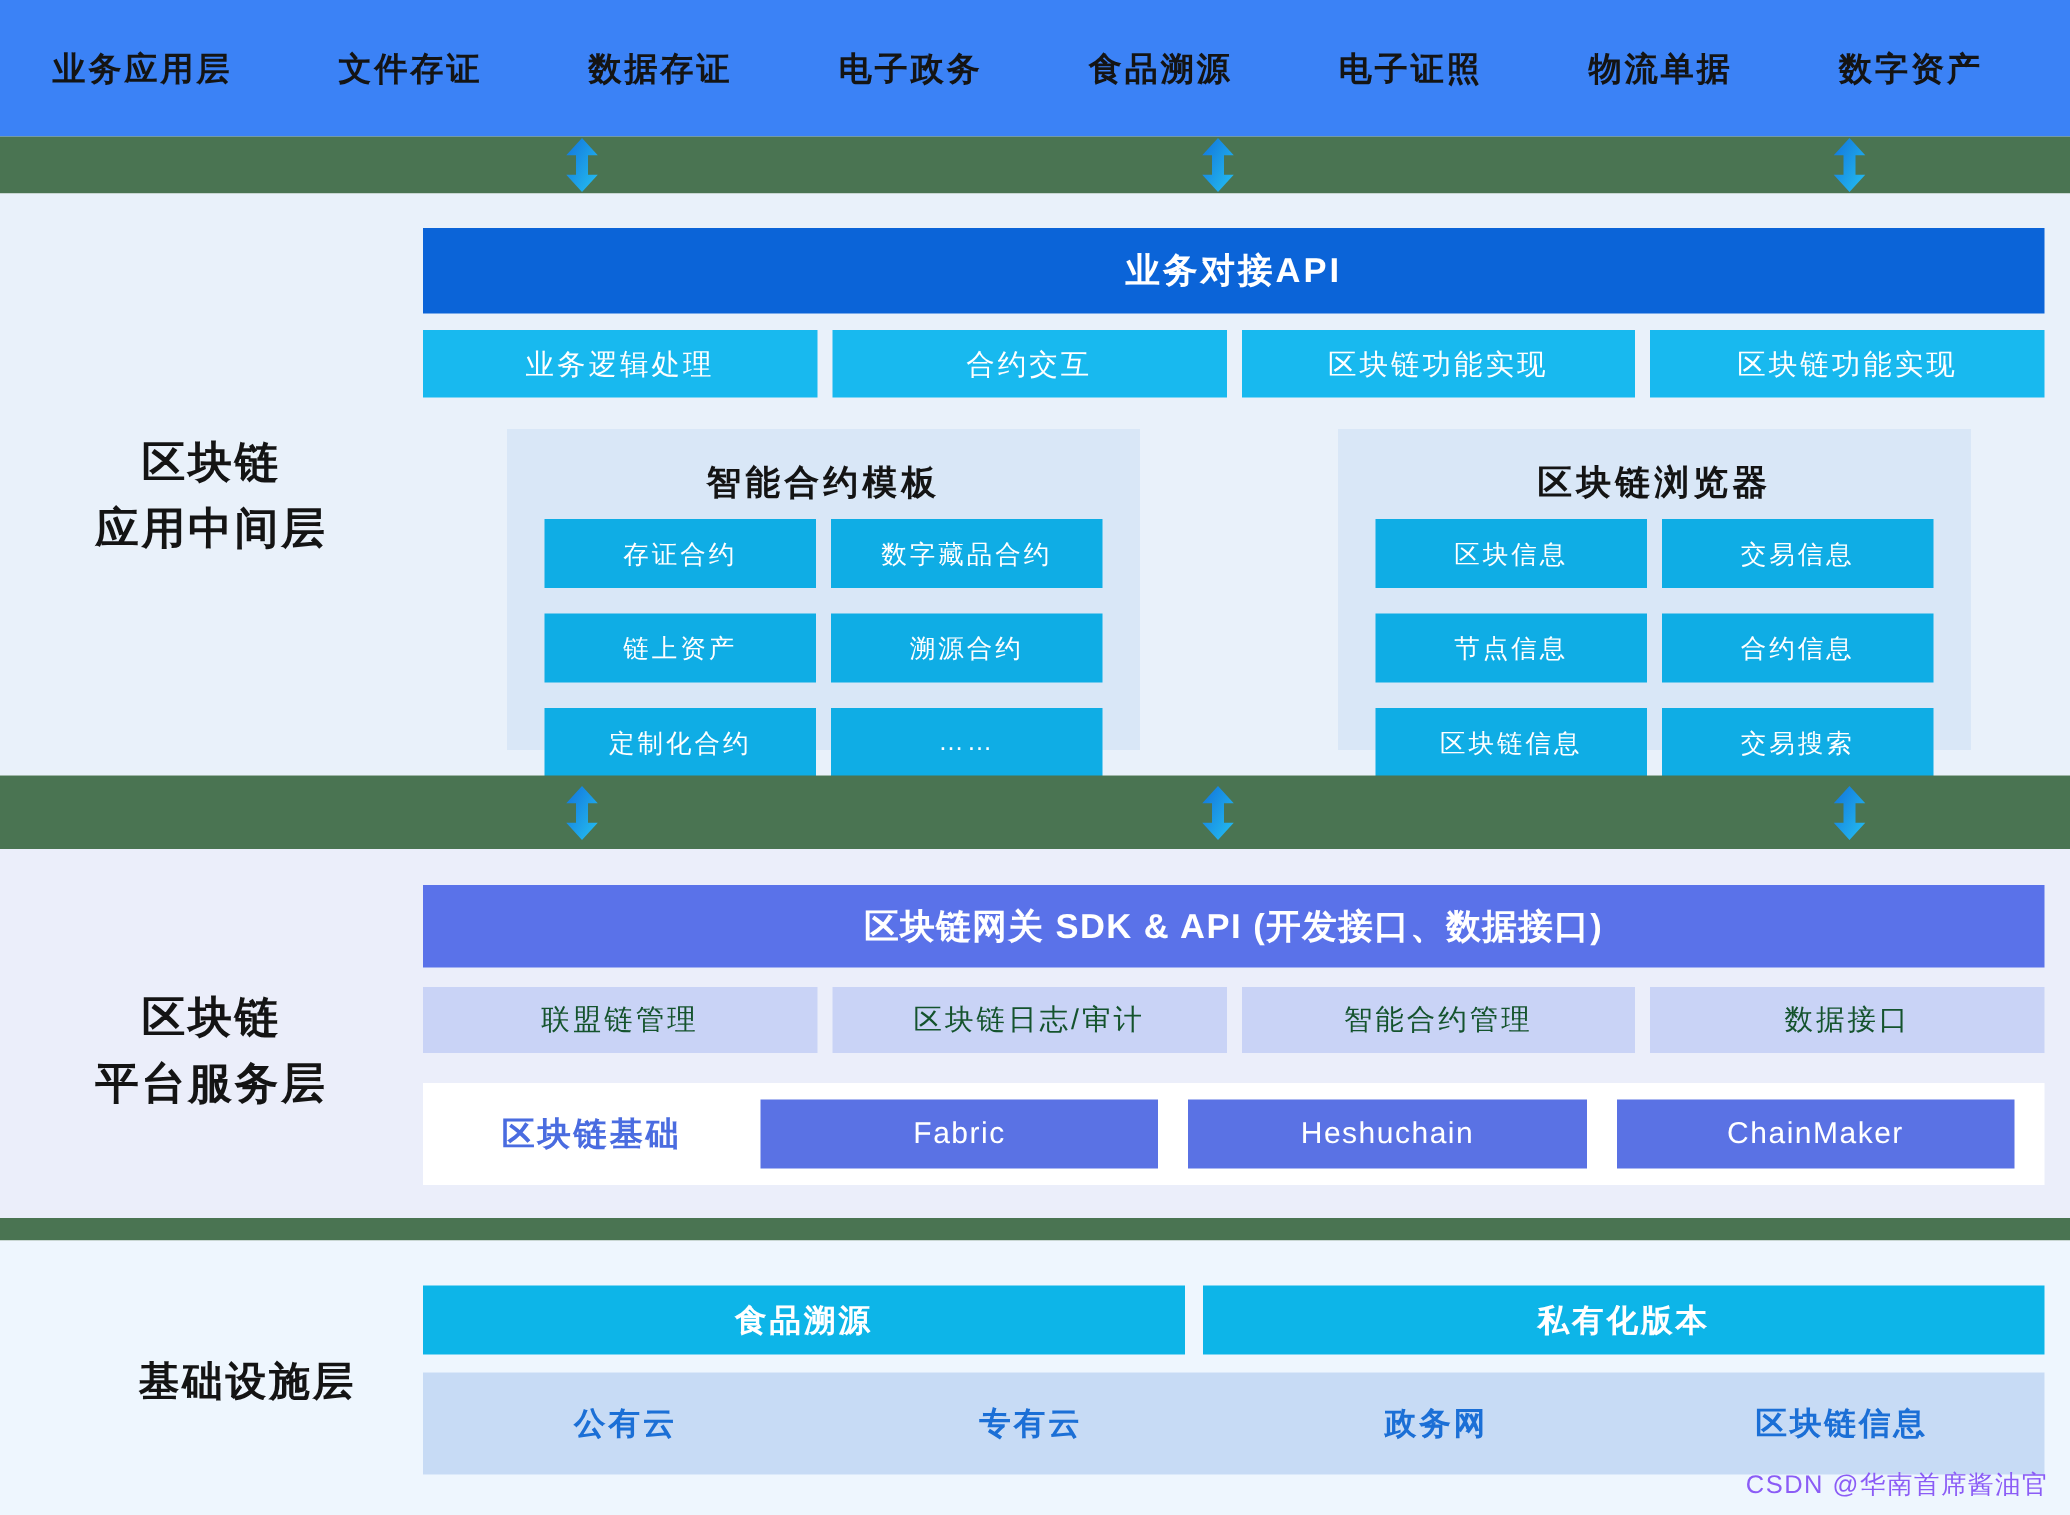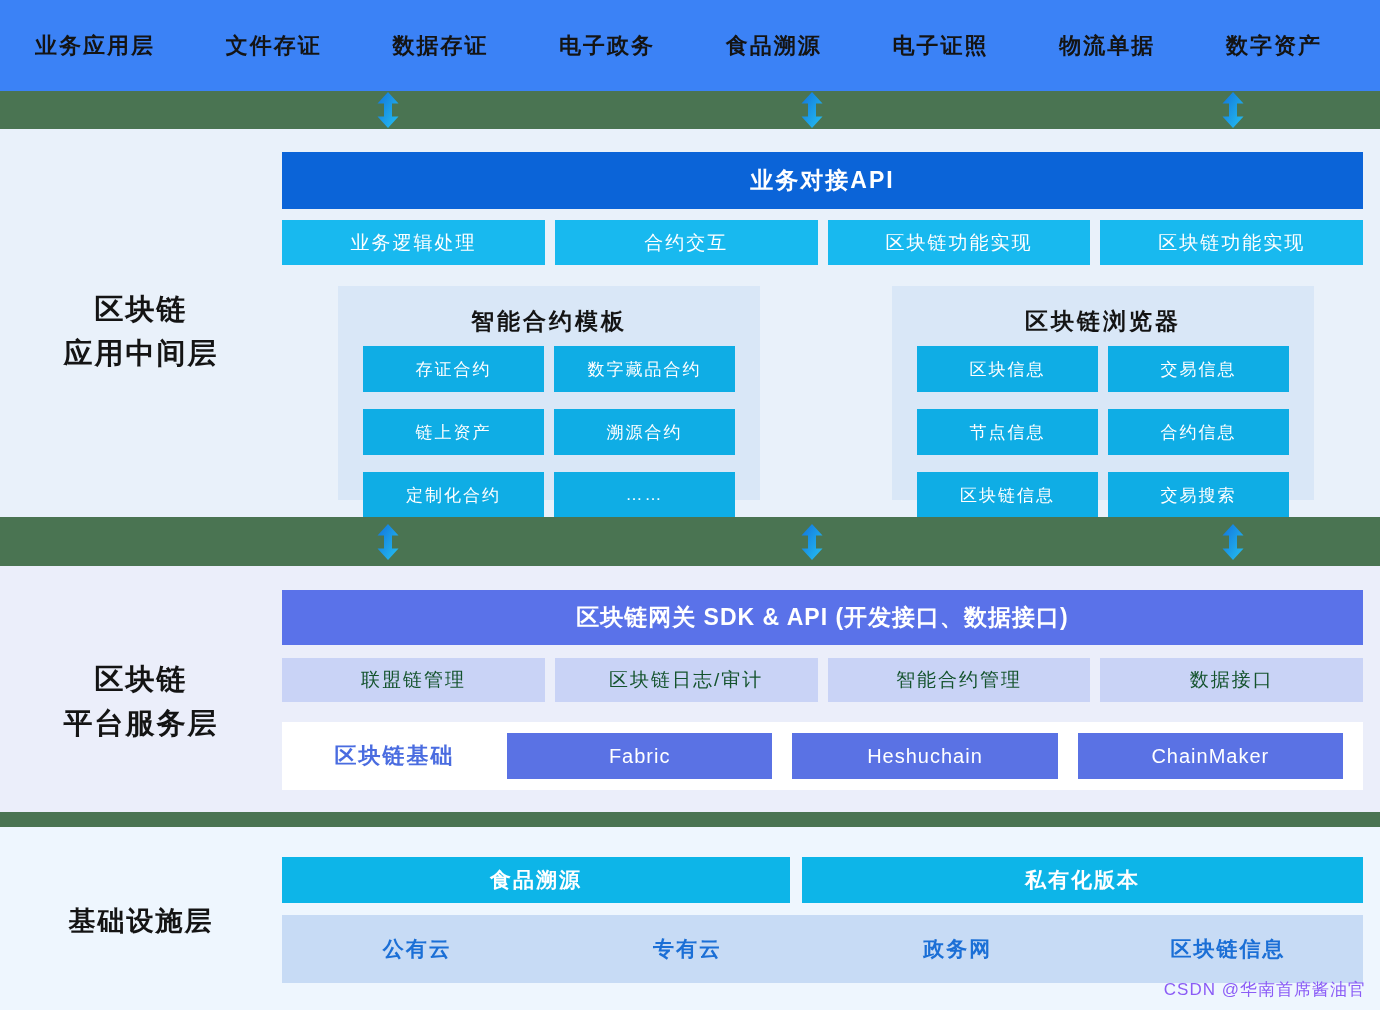--- a/index.html
+++ b/index.html
@@ -84,21 +84,21 @@
     display:flex;align-items:center;box-sizing:border-box;padding:12px 20px;
   }
   .base-label{
     width:185px;text-align:center;color:#4a6ce0;font-weight:bold;font-size:22px;letter-spacing:2px;
   }
   .chain-btn{
     flex:1;height:46px;margin-left:20px;background:#5a72e4;color:#fff;font-size:20px;
     letter-spacing:1px;display:flex;align-items:center;justify-content:center;
   }
   
-  .infra-label{top:74px;font-size:27px;}
+  .infra-label{top:74px;font-size:27px;padding-left:24px;}
   .version-bar{
     position:absolute;top:30px;height:46px;background:#0db5e8;color:#fff;
     font-size:21px;font-weight:bold;letter-spacing:2px;
     display:flex;align-items:center;justify-content:center;
   }
   .vb-cloud{left:282px;width:508px;}
   .vb-private{left:802px;width:561px;}
   .options-row{
     position:absolute;left:282px;top:88px;width:1081px;height:68px;background:#c7dbf5;
     display:flex;

